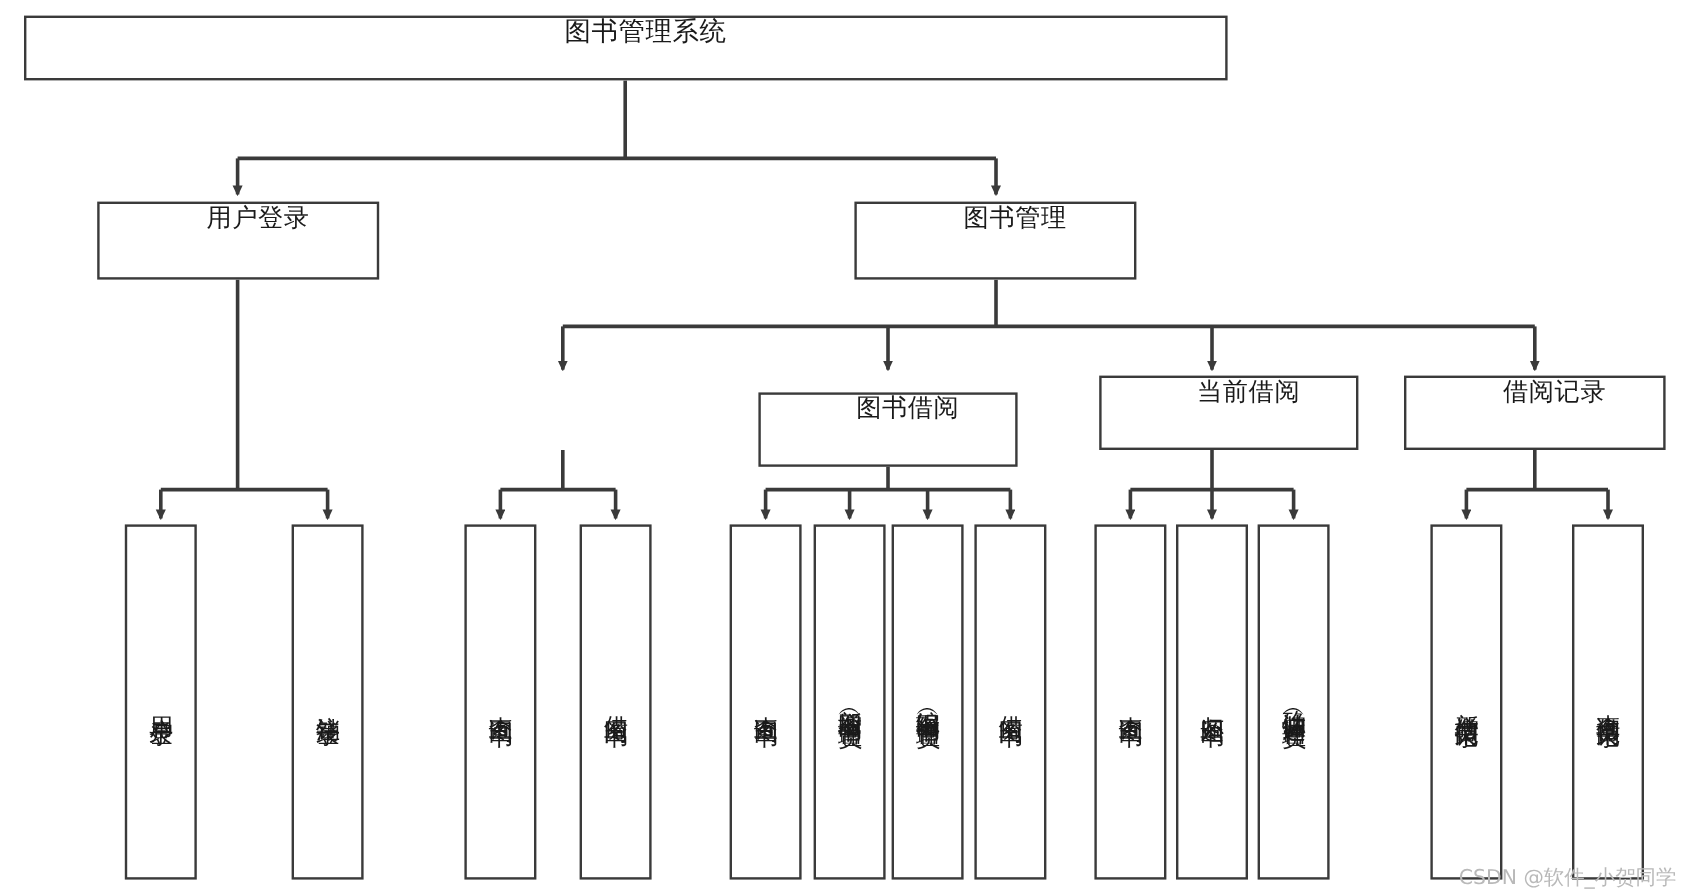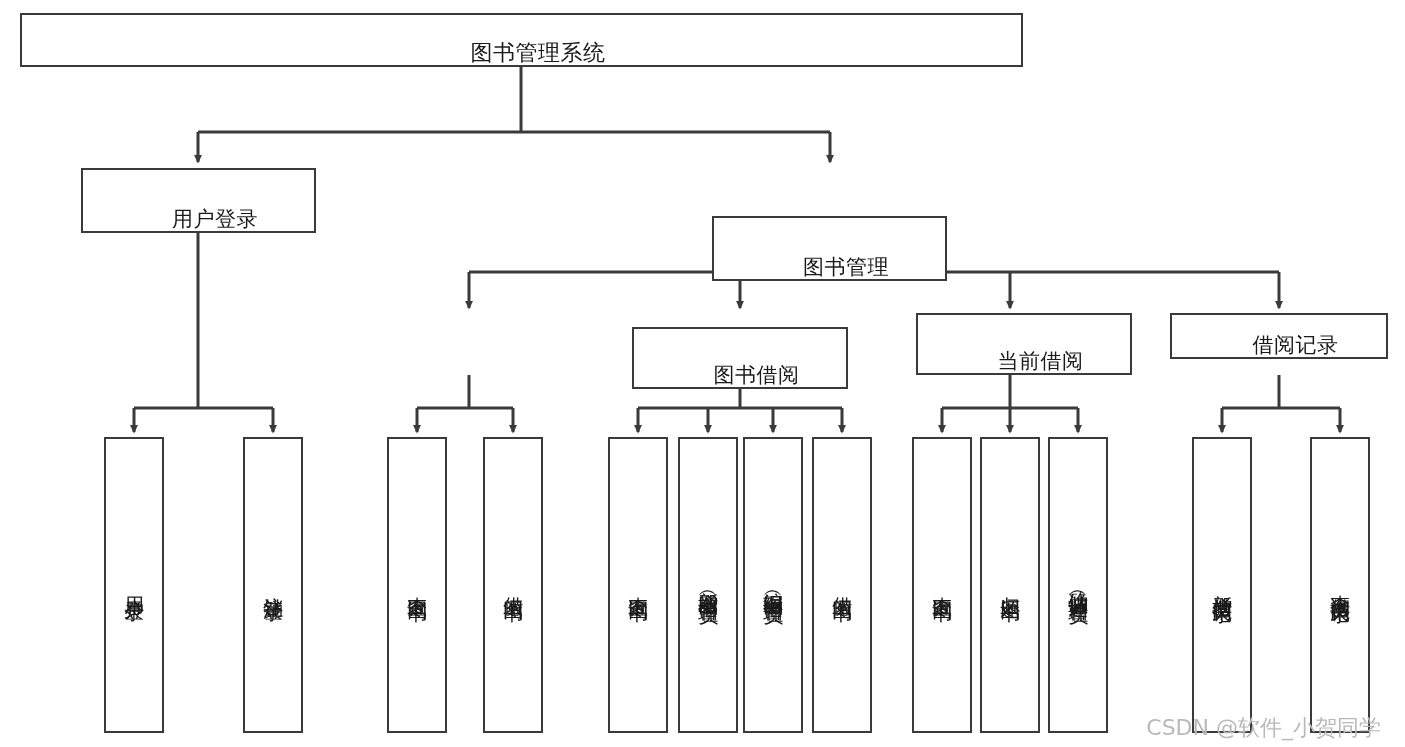--- a/index.html
+++ b/index.html
@@ -23,21 +23,21 @@
     top: 0;
     width: 1405px;
     height: 747px;
   }
   .node-box {
     position: absolute;
     box-sizing: border-box;
     background: #ffffff;
     border: 2px solid #3a3a3a;
     display: flex;
-    align-items: flex-end;
+    align-items: flex-start;
     justify-content: center;
     padding-left: 33px;
   }
   .node-label-h {
     font-size: 21px;
     color: #1a1a1a;
     line-height: 1.1;
     white-space: nowrap;
     letter-spacing: 0.5px;
   }
@@ -52,23 +52,23 @@
     text-orientation: upright;
     font-size: 20px;
     color: #1a1a1a;
     line-height: 1.18;
     letter-spacing: 2px;
     text-align: center;
     max-height: 100%;
   }
   #watermark {
     position: absolute;
-    right: 24px;
+    right: 8px;
     bottom: 4px;
-    font-size: 22px;
+    font-size: 17px;
     color: #b9b9b9;
     white-space: nowrap;
     pointer-events: none;
   }
 </style>
 </head>
 <body>
 
 <div id="diagram-root">
 
@@ -123,31 +123,31 @@
     </g>
   </svg>
 
   <div class="node-box root" style="left:20px; top:13px; width:1003px; height:54px;">
     <span class="node-label-h">图书管理系统</span>
   </div>
 
   <div class="node-box" style="left:81px; top:168px; width:235px; height:65px;">
     <span class="node-label-h">用户登录</span>
   </div>
-  <div class="node-box" style="left:712px; top:168px; width:235px; height:65px;margin-top:48px;">
+  <div class="node-box" style="left:712px; top:168px; width:235px; height:65px;">
     <span class="node-label-h">图书管理</span>
   </div>
 
   <div class="node-box" style="left:632px; top:327px; width:216px; height:62px;">
     <span class="node-label-h">图书借阅</span>
   </div>
   <div class="node-box" style="left:902px; top:313px; width:216px; height:62px;margin-left:14px;">
     <span class="node-label-h">当前借阅</span>
   </div>
-  <div class="node-box" style="left:1170px; top:313px; width:218px; height:46px;">
+  <div class="node-box" style="left:1170px; top:313px; width:218px; height:62px;">
     <span class="node-label-h">借阅记录</span>
   </div>
 
   <div class="node-box leaf" style="left:104px; top:437px; width:60px; height:296px;">
     <span class="node-label-v">用户登录</span>
   </div>
   <div class="node-box leaf" style="left:243px; top:437px; width:60px; height:296px;">
     <span class="node-label-v">注销登录</span>
   </div>
 

